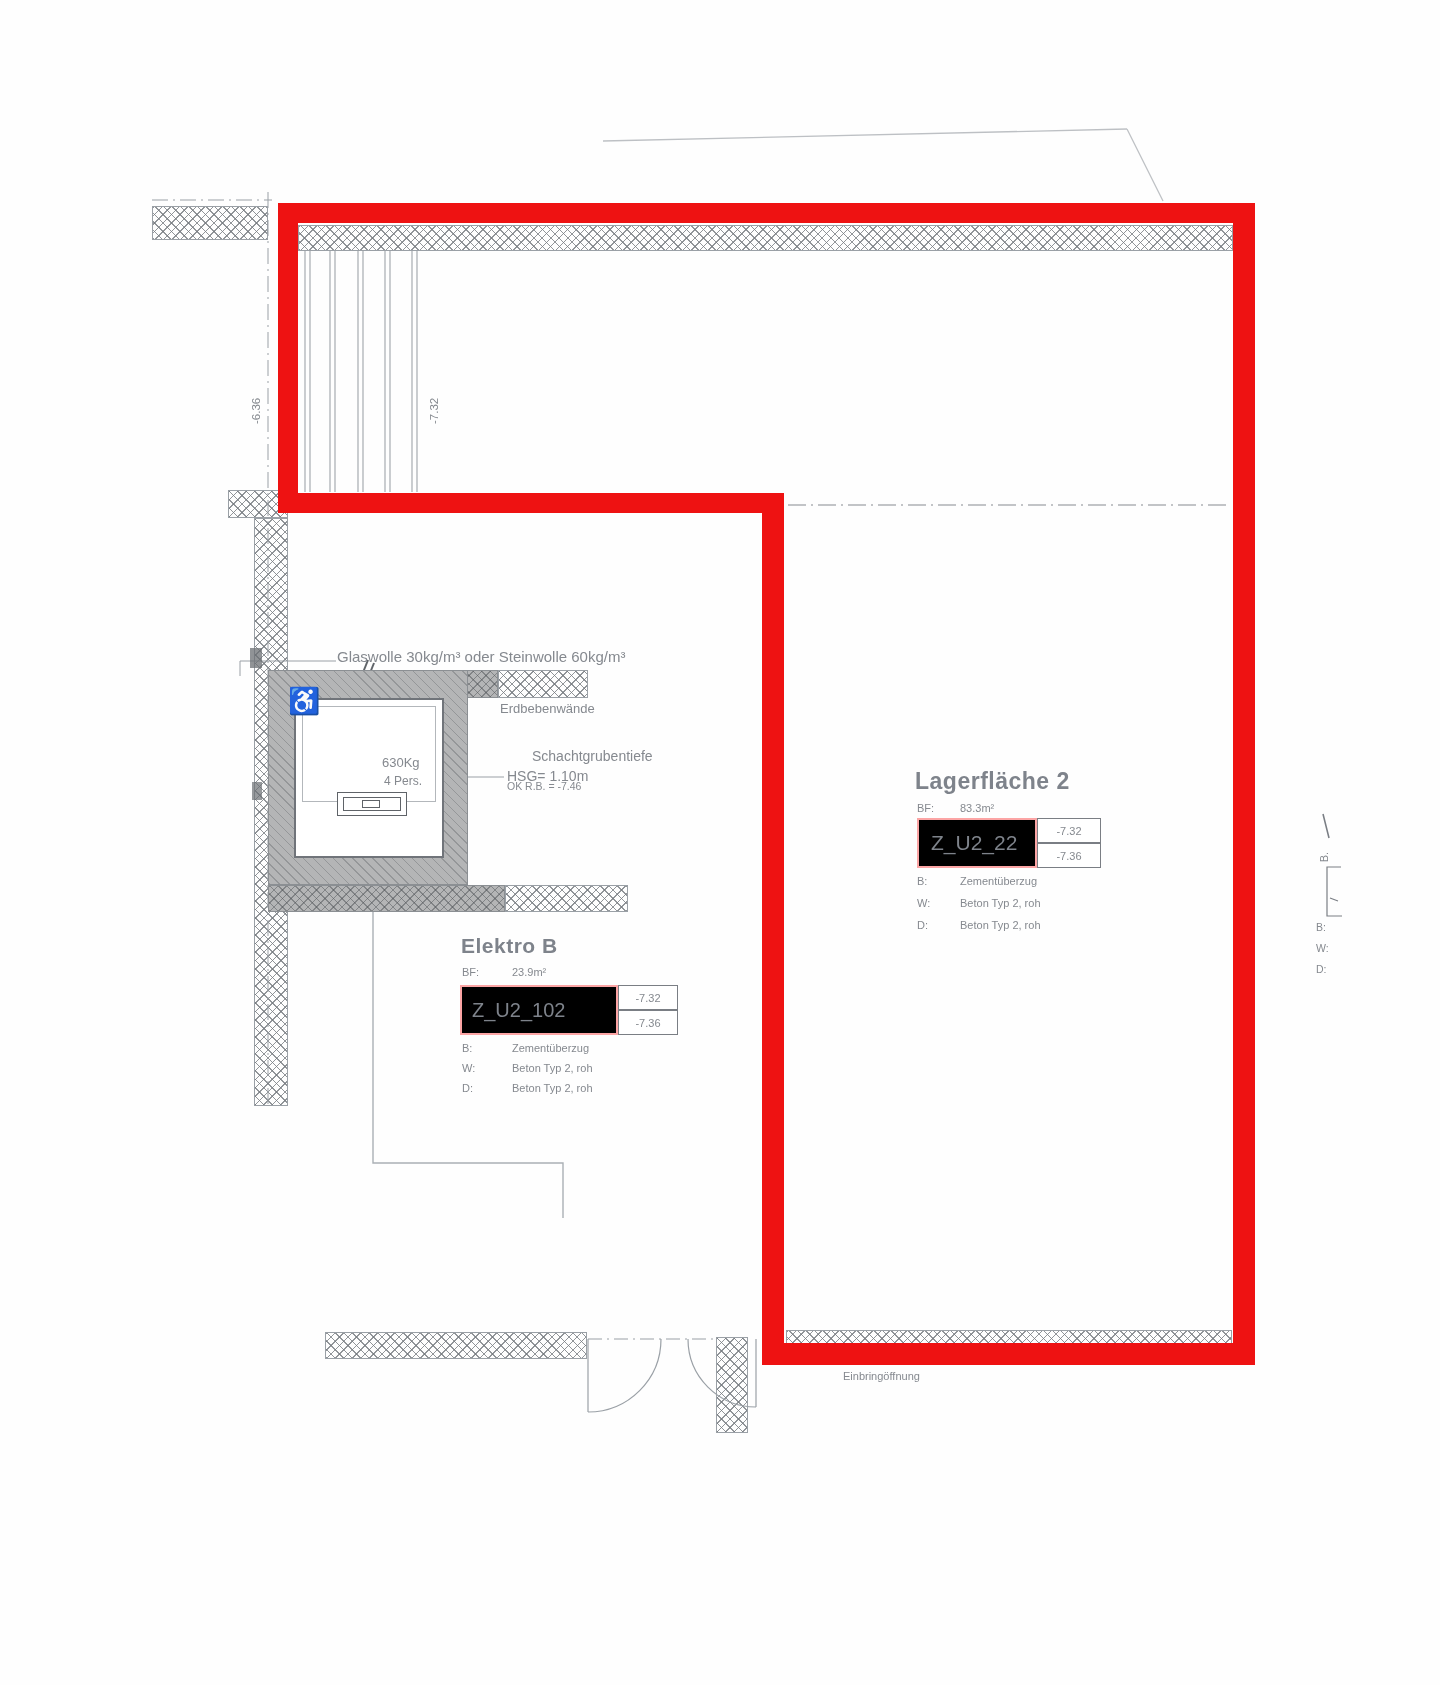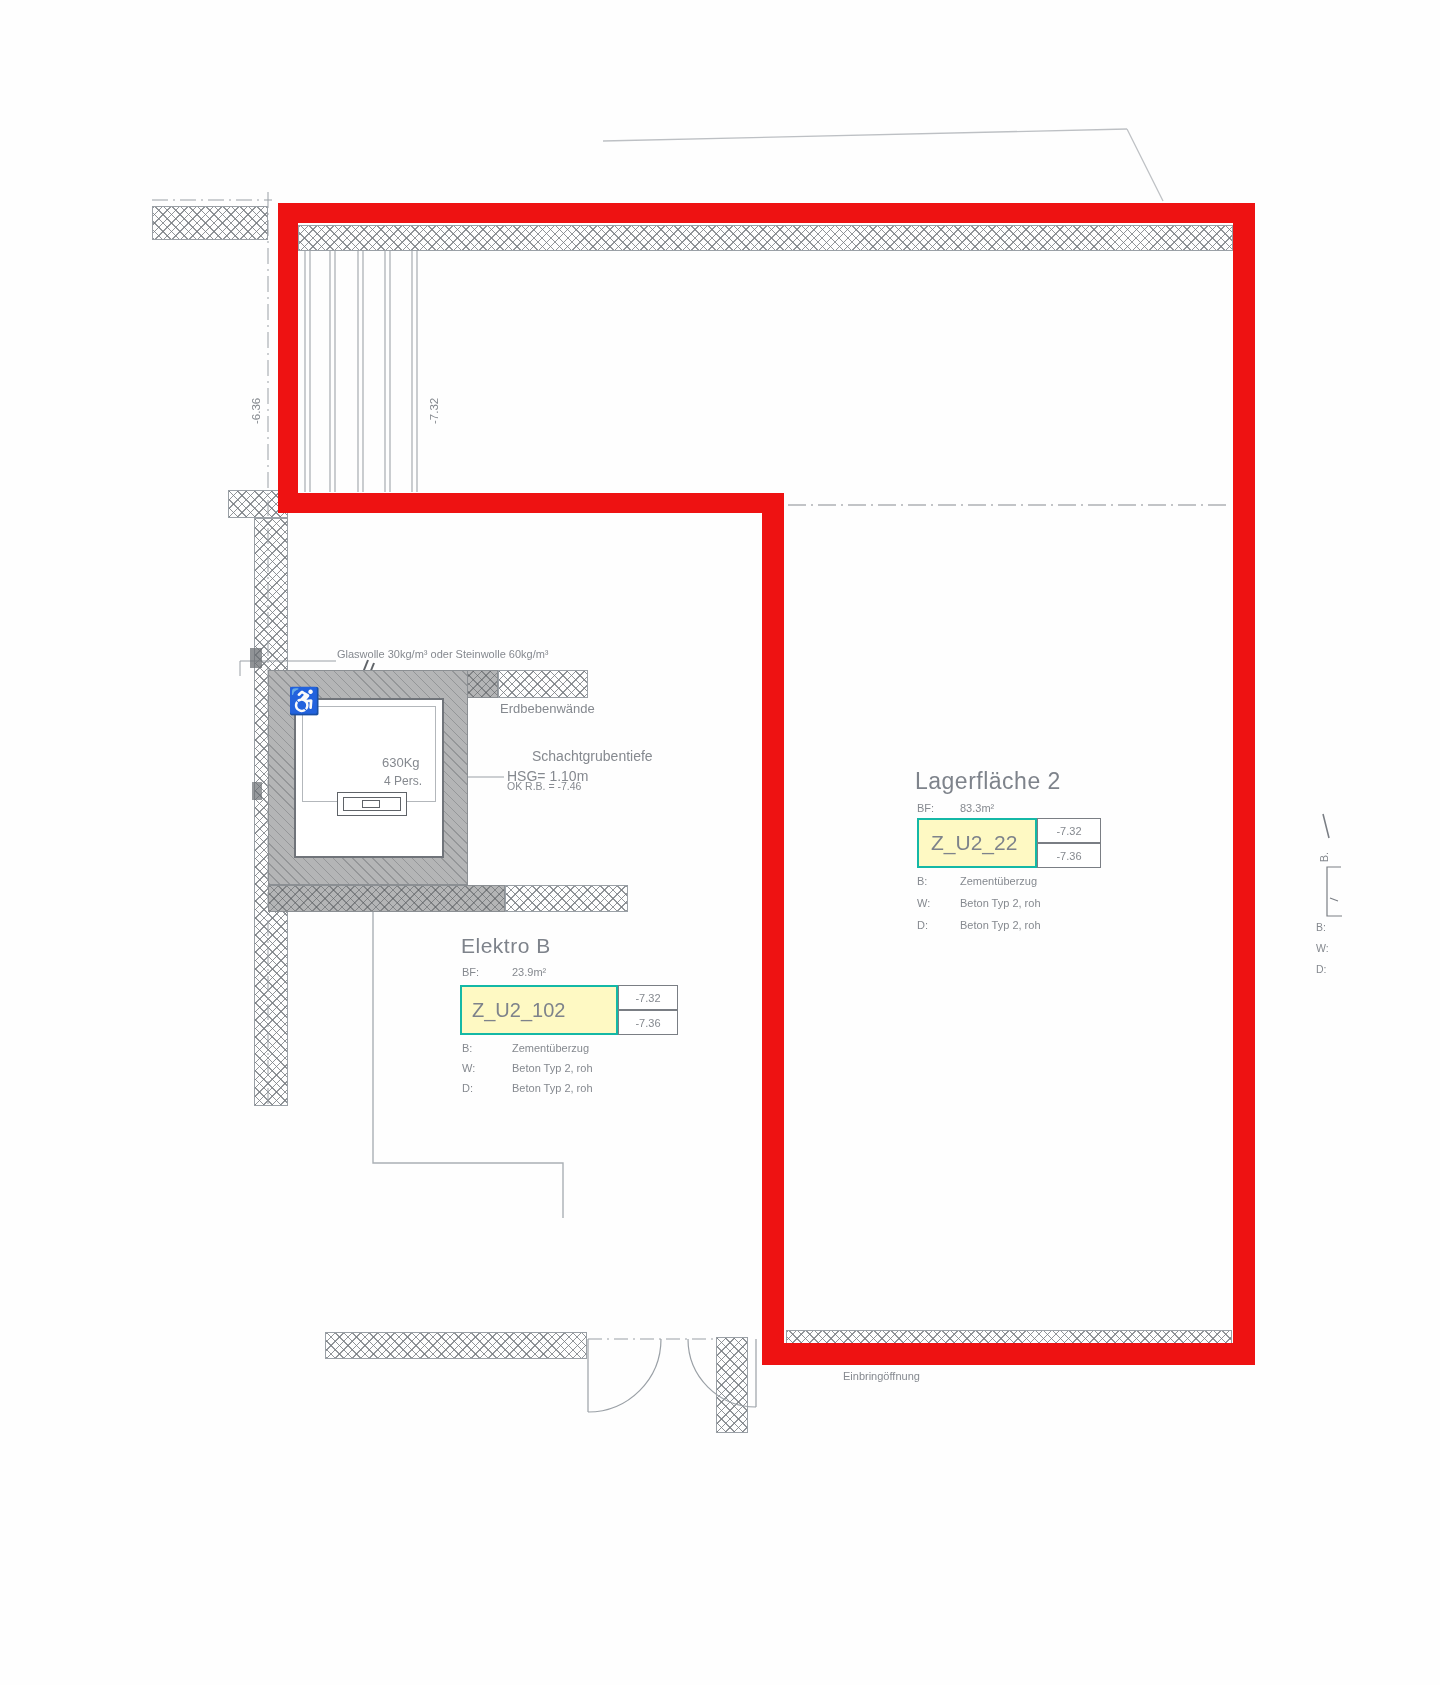--- a/index.html
+++ b/index.html
@@ -15,23 +15,23 @@
   .xhg{background-color:#b4b5b6;
        background-image:
         repeating-linear-gradient(45deg, rgba(80,84,88,.5) 0 1px, transparent 1px 6px),
         repeating-linear-gradient(135deg, rgba(80,84,88,.5) 0 1px, transparent 1px 6px);
        border:1px solid #8b8f93;box-sizing:border-box;}
   .wall{background-color:#b4b5b6;
         background-image:repeating-linear-gradient(45deg, rgba(90,94,98,.35) 0 1px, transparent 1px 7px);
         border:1px solid #8b8f93;box-sizing:border-box;}
   .red{z-index:30;}
   .txt{color:#85898f;white-space:nowrap;z-index:12;}
-  .ttl{color:#7e838b;letter-spacing:.5px;}
+  .ttl{color:#7e838b;letter-spacing:.5px;font-weight:bold;}
   .vt{transform:rotate(-90deg);transform-origin:left top;}
-  .bx{box-sizing:border-box;border:2px solid #14b8a6;background:#fef9c3;display:flex;align-items:center;z-index:12;}
+  .bx{box-sizing:border-box;border:2px solid #fca5a5;background:#000000;display:flex;align-items:center;z-index:12;}
   .bxs{box-sizing:border-box;border:1.5px solid #7a7e84;background:#fff;display:flex;align-items:center;justify-content:center;z-index:12;}
   .row label{display:inline-block;}
   svg{display:block;}
 </style>
 </head>
 <body>
 
 <div id="sheet">
 
   <svg class="abs" style="left:0;top:0;z-index:2;pointer-events:none" width="1440" height="1685">
@@ -98,21 +98,21 @@
   <div class="abs" style="left:302px;top:706px;width:134px;height:96px;border:1px solid #b3b7bb;box-sizing:border-box;z-index:6"></div>
   <div class="abs" style="left:337px;top:792px;width:70px;height:24px;border:1.5px solid #5f6368;background:#fff;box-sizing:border-box;z-index:7"></div>
   <div class="abs" style="left:343px;top:797px;width:58px;height:14px;border:1px solid #5f6368;box-sizing:border-box;z-index:8"></div>
   <div class="abs" style="left:362px;top:800px;width:18px;height:8px;border:1px solid #5f6368;box-sizing:border-box;z-index:9"></div>
   <div class="abs xhg" style="left:268px;top:885px;width:237px;height:27px;z-index:3"></div>
   <div class="abs xh" style="left:505px;top:885px;width:123px;height:27px;z-index:3"></div>
 
   <div class="abs txt" style="left:288px;top:686px;font-size:26px;color:#5f6368;z-index:10">♿</div>
   <div class="abs txt" style="left:382px;top:755px;font-size:13px;z-index:10">630Kg</div>
   <div class="abs txt" style="left:384px;top:774px;font-size:12px;z-index:10">4 Pers.</div>
-  <div class="abs txt" style="left:337px;top:648px;font-size:11px">Glaswolle 30kg/m³ oder Steinwolle 60kg/m³</div>
+  <div class="abs txt" style="left:337px;top:648px;font-size:15px">Glaswolle 30kg/m³ oder Steinwolle 60kg/m³</div>
   <div class="abs txt" style="left:500px;top:701px;font-size:13px">Erdbebenwände</div>
   <div class="abs txt" style="left:532px;top:748px;font-size:14px">Schachtgrubentiefe</div>
   <div class="abs txt" style="left:507px;top:768px;font-size:14px">HSG= 1.10m</div>
   <div class="abs txt" style="left:507px;top:780px;font-size:10.5px">OK R.B. = -7.46</div>
 
   <div class="abs txt vt" style="left:250px;top:424px;font-size:11.5px">-6.36</div>
   <div class="abs txt vt" style="left:428px;top:424px;font-size:11.5px">-7.32</div>
 
   <div class="abs txt ttl" style="left:461px;top:934px;font-size:21px">Elektro B</div>
   <div class="abs txt row" style="left:462px;top:966px;font-size:11px">

